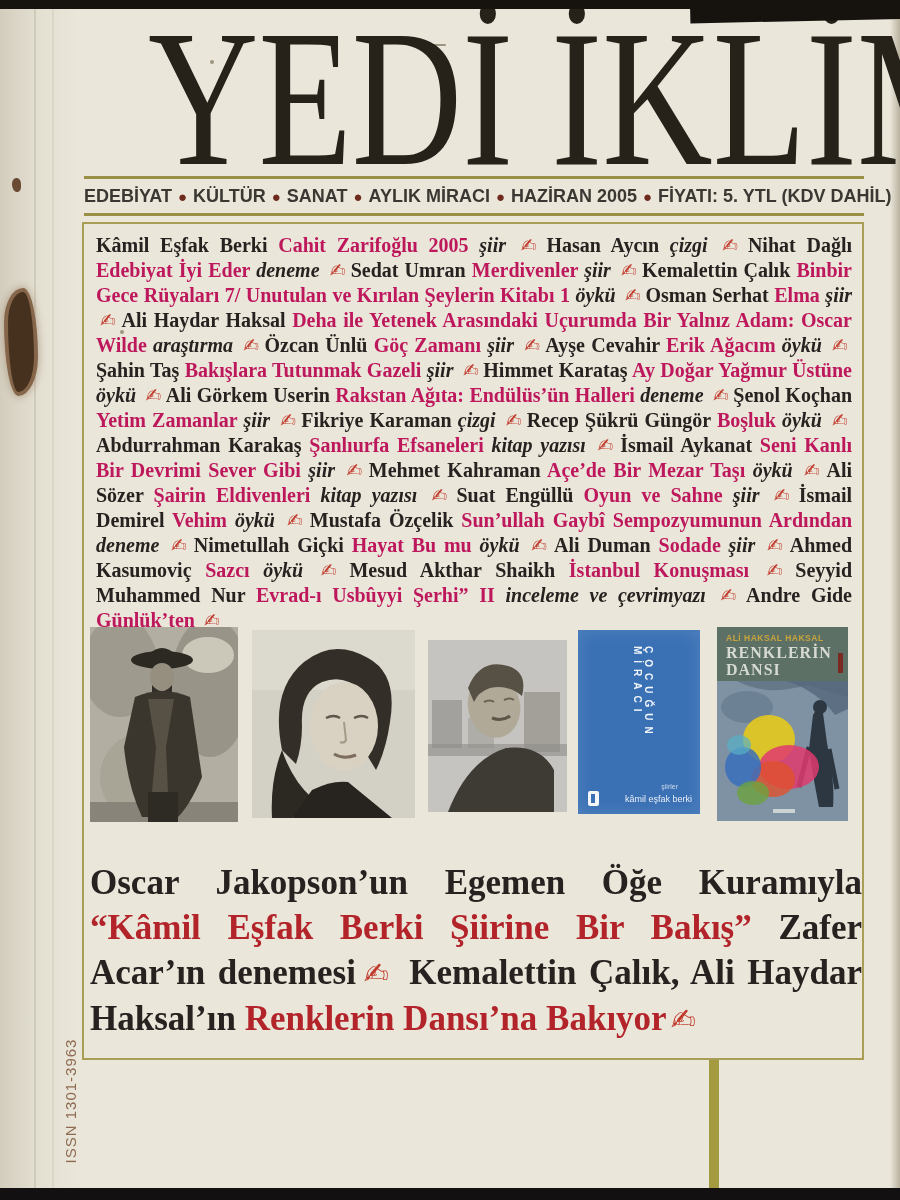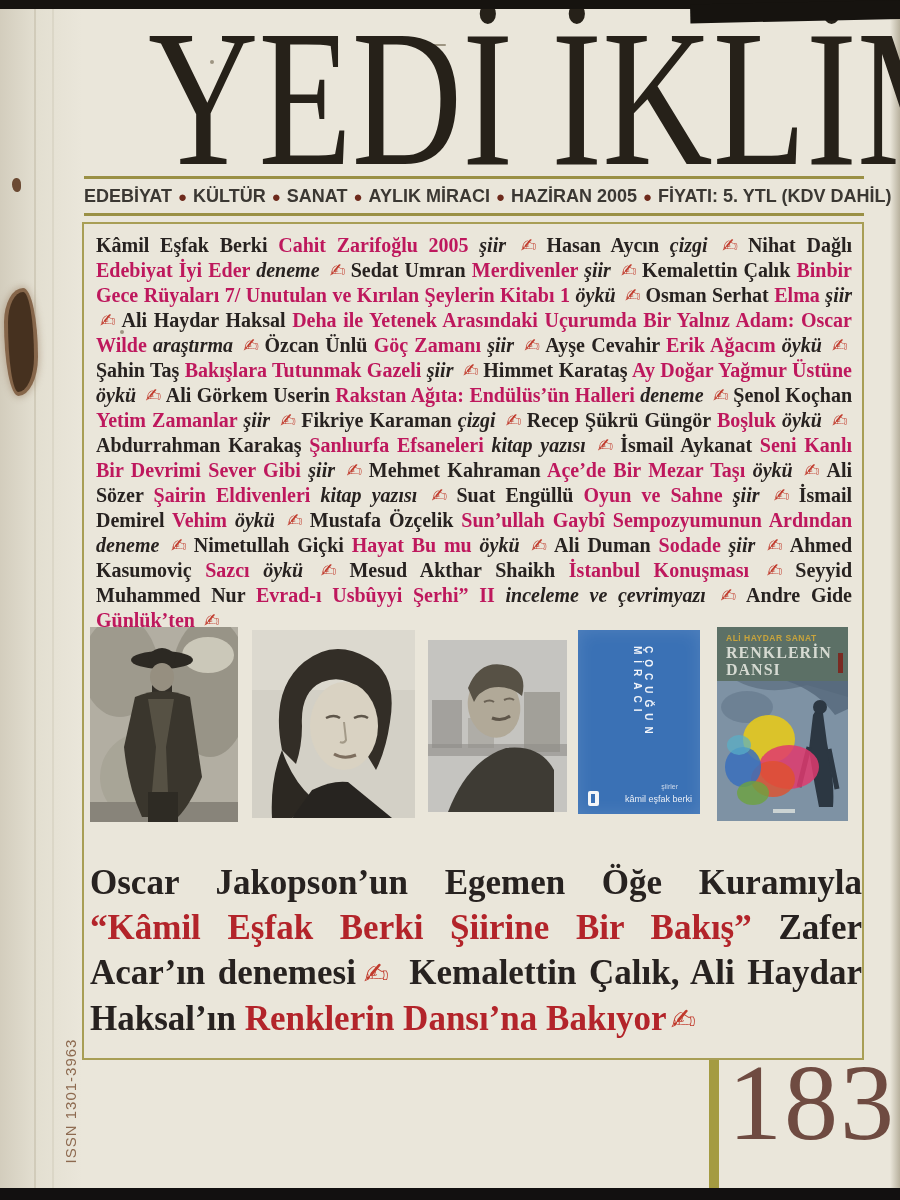--- a/index.html
+++ b/index.html
@@ -201,30 +201,29 @@
       <path d="M92,120 l-10,40 M112,122 l8,40" stroke="#2c3742" stroke-width="5"></path>
       <ellipse cx="52" cy="112" rx="26" ry="24" fill="#e3c81f" opacity=".92"></ellipse>
       <ellipse cx="72" cy="140" rx="30" ry="22" fill="#df3a6e" opacity=".85"></ellipse>
       <ellipse cx="56" cy="152" rx="22" ry="18" fill="#e0512d" opacity=".8"></ellipse>
       <ellipse cx="26" cy="140" rx="18" ry="20" fill="#3a6fbc" opacity=".85"></ellipse>
       <ellipse cx="36" cy="166" rx="16" ry="12" fill="#6da33f" opacity=".8"></ellipse>
       <ellipse cx="22" cy="118" rx="12" ry="10" fill="#58b0c8" opacity=".7"></ellipse>
       <rect x="56" y="182" width="22" height="4" fill="#dfe3df" opacity=".8"></rect>
     </svg>
     <div class="band"></div>
-    <div class="b2-author">ALİ HAYDAR SANAT</div>
+    <div class="b2-author">ALİ HAKSAL HAKSAL</div>
     <div class="b2-title">
       <span>RENKLERİN</span><br>
       <span>DANSI</span>
     </div>
     <div class="b2-dash"></div>
   </div>
 
   <div class="headline"><span class="seg-b">Oscar Jakopson’un Egemen Öğe Kuramıyla </span><span class="seg-r">“Kâmil Eşfak Berki Şiirine Bir Bakış” </span><span class="seg-b">Zafer Acar’ın denemesi</span><span class="pen">✍</span><span class="seg-b"> Kemalettin Çalık, Ali Haydar Haksal’ın </span><span class="seg-r">Renklerin Dansı’na Bakıyor</span><span class="pen">✍</span></div>
 
   <div class="issn">ISSN 1301-3963</div>
   <div class="gold-bar"></div>
-  <div class="issue-number">183</div>
 
   <div class="strip-top"></div>
   <div class="strip-top-right"></div>
   <div class="strip-bottom"></div>
 </div>
 
 </body></html>

